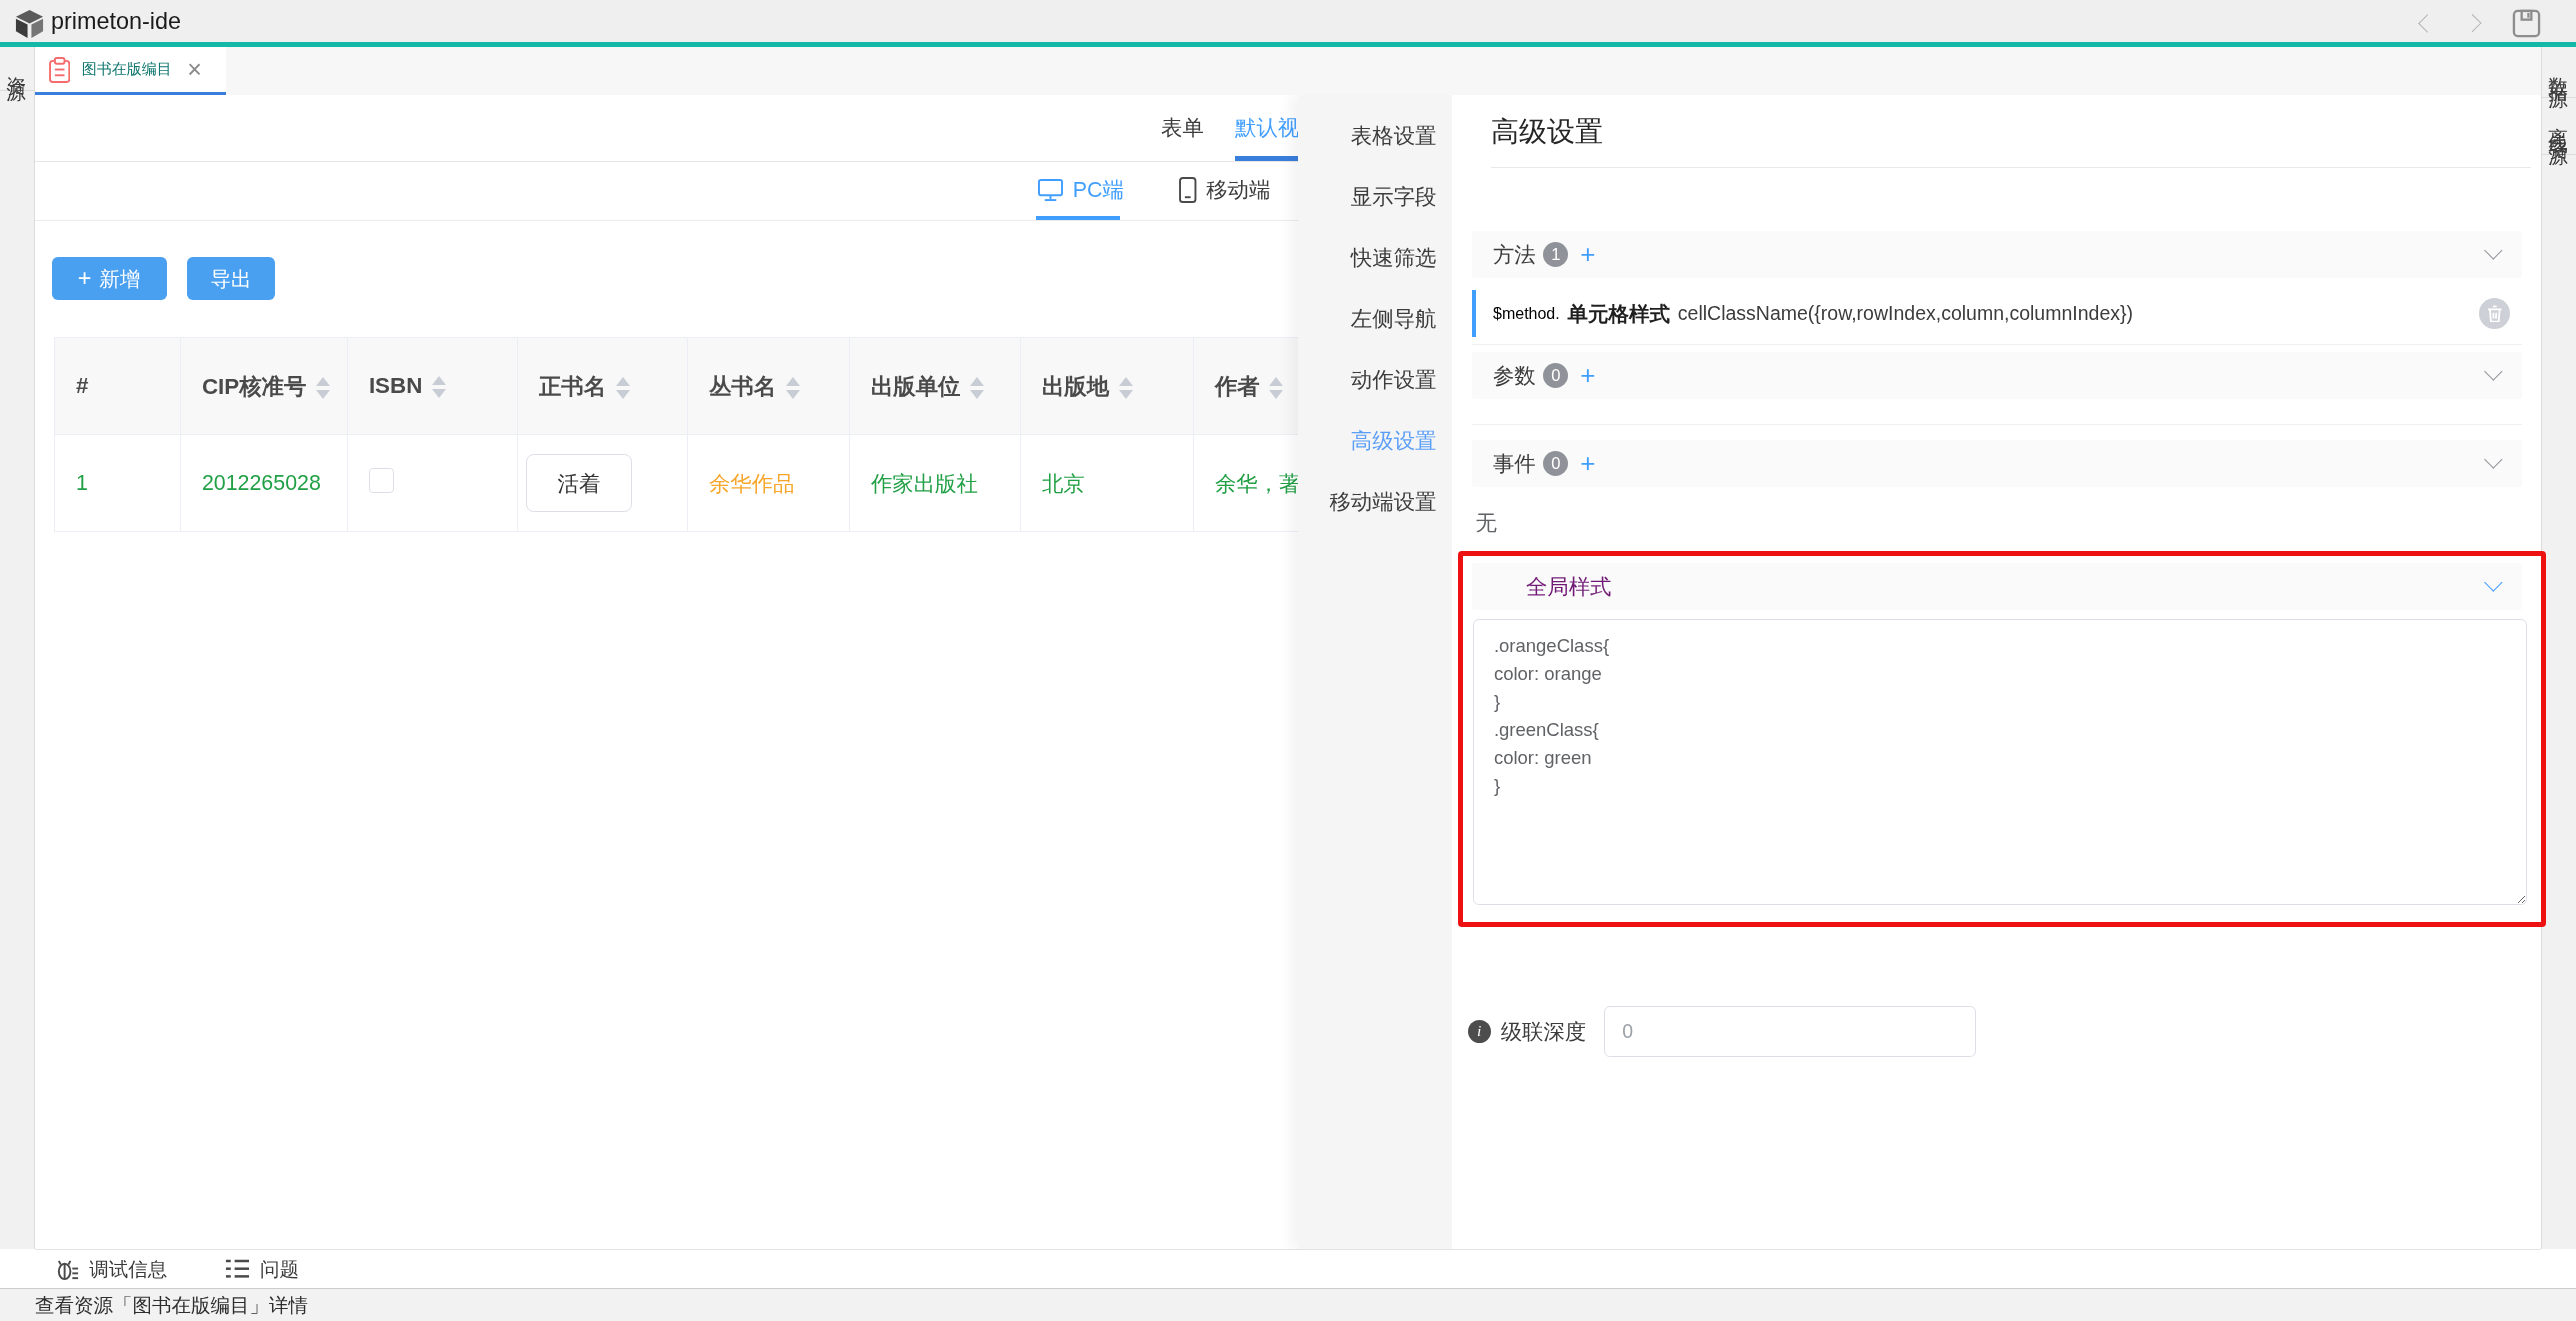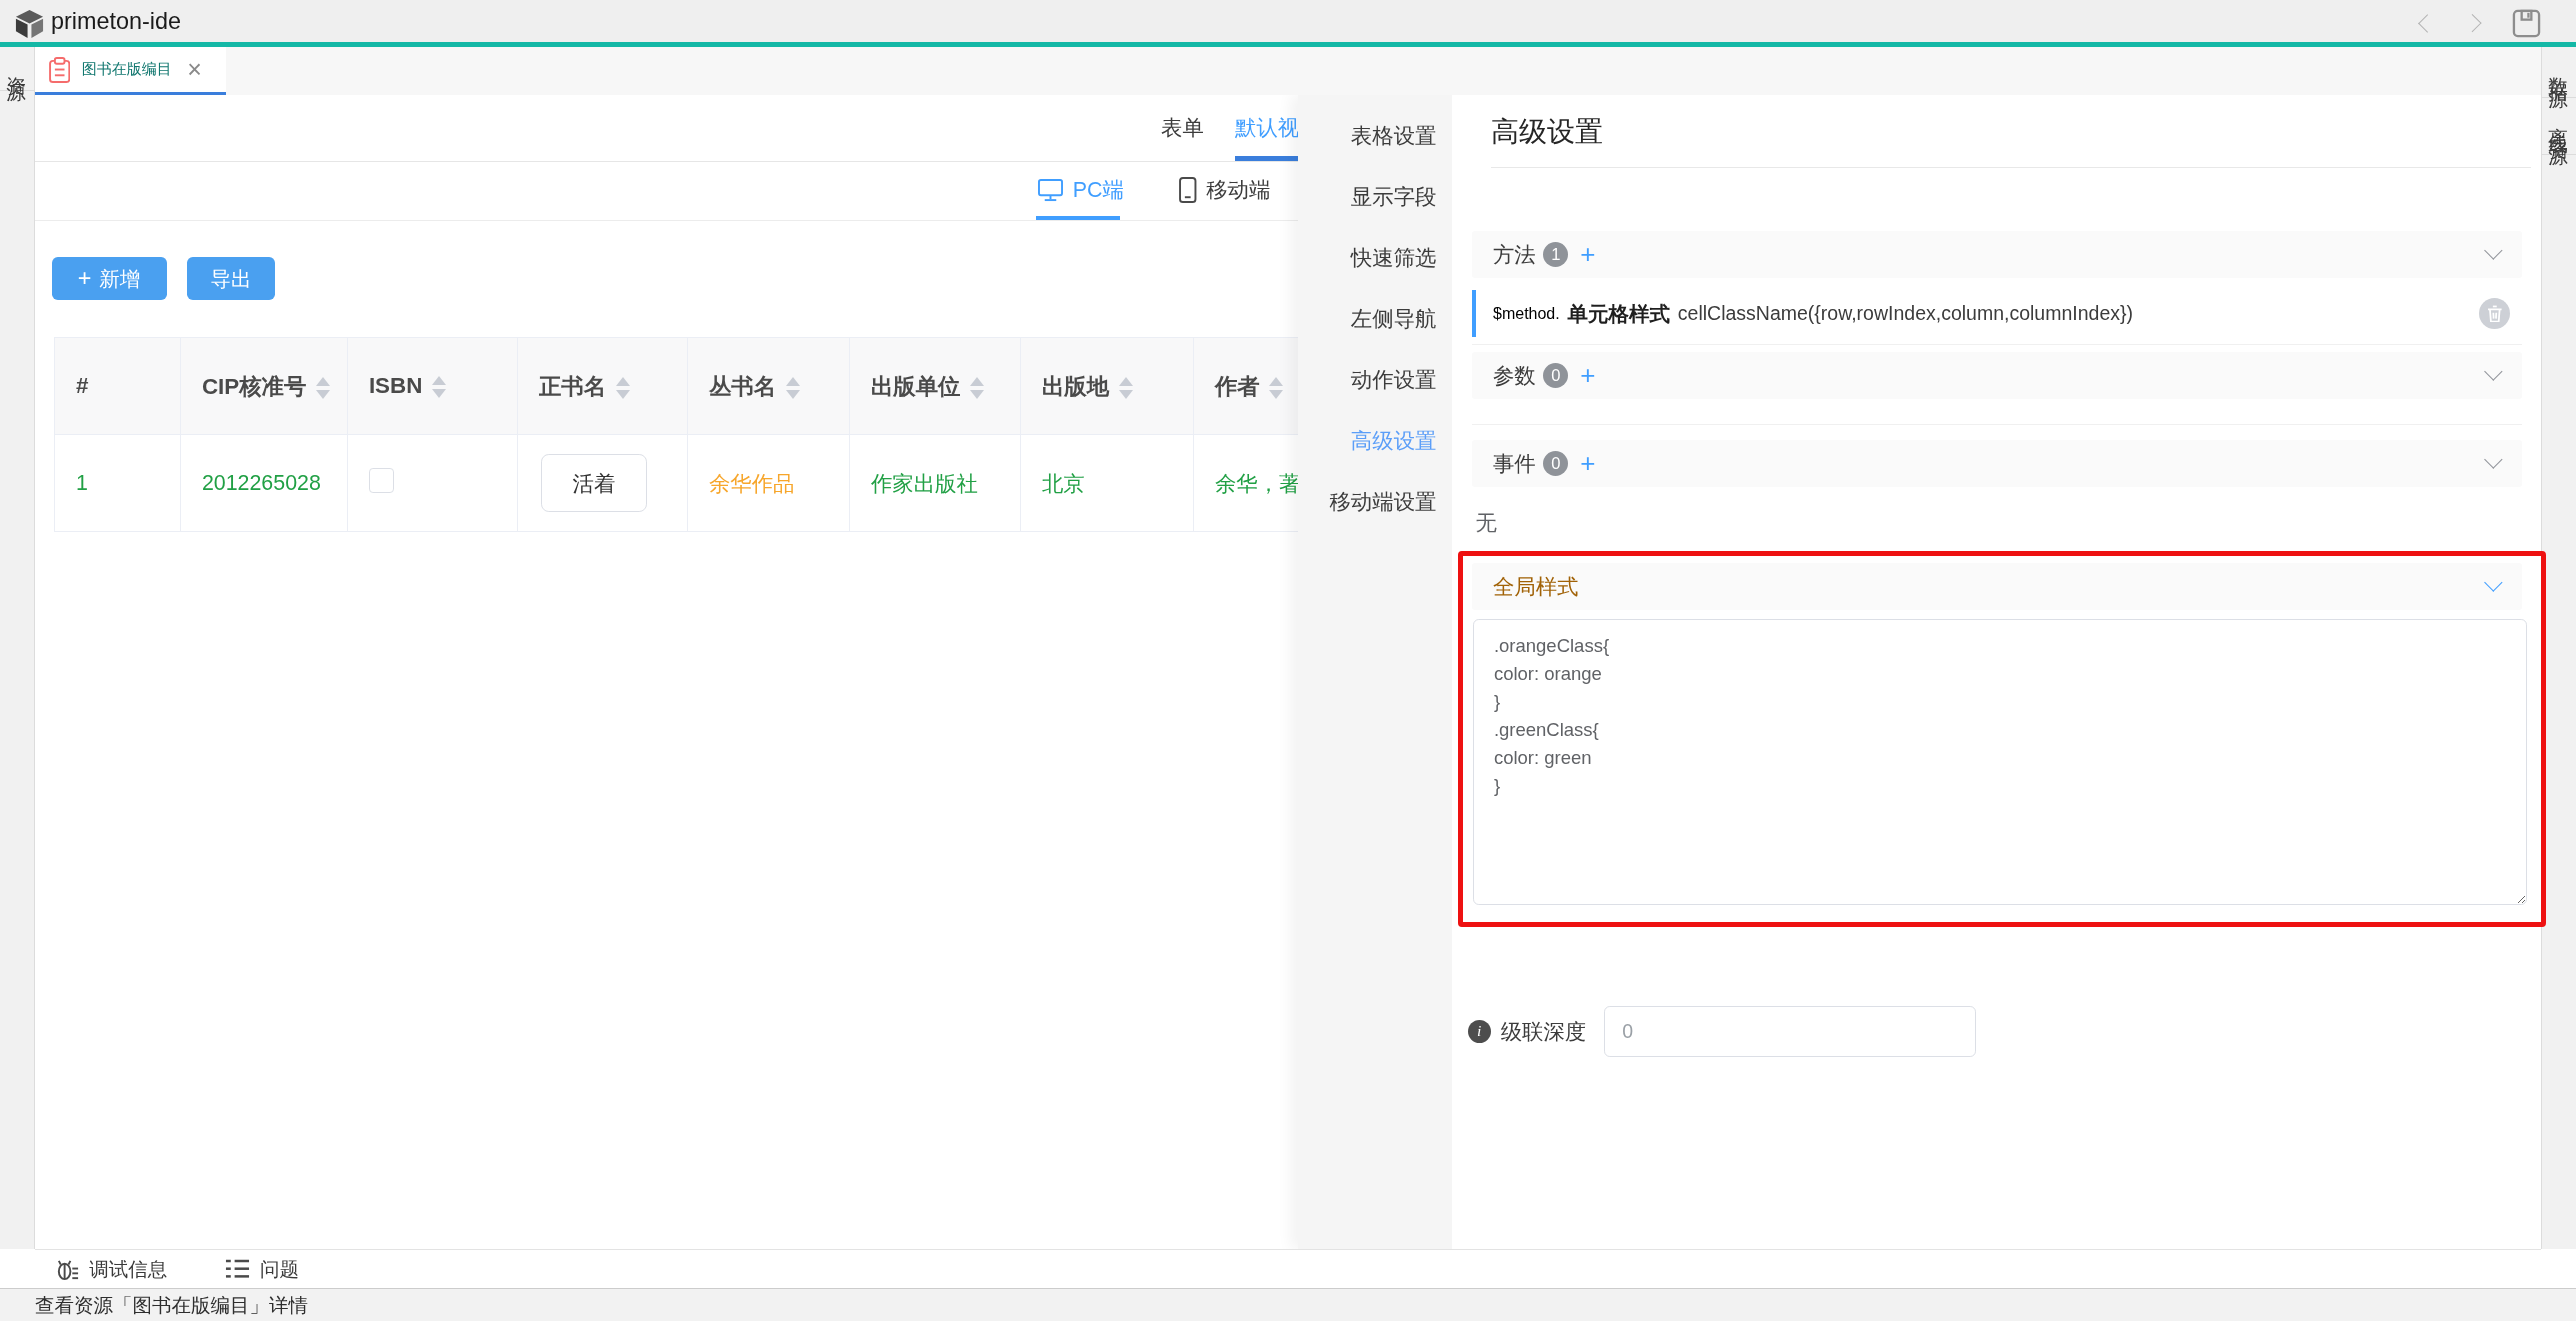--- a/index.html
+++ b/index.html
@@ -73,21 +73,21 @@
     font-size:21.4px; color:#3c3c3c; }
   .menu-item.active { color:#5b9ef8; }
   #panel-content { position:relative; flex:1; background:#fff; }
 
   #panel-title { position:absolute; left:39px; top:17.5px; font-size:28px; color:#262626; font-weight:500; }
   #title-divider { position:absolute; left:39px; right:9.7px; top:72px; height:1px; background:#e8e8e8; }
 
   .sec-bar { position:absolute; left:19.5px; width:1050px; height:47px; background:#fafafa;
     display:flex; align-items:center; padding:0 21.4px; border-radius:2.9px; }
   .sec-label { font-size:21.4px; color:#3c3c3c; }
-  .sec-label.blue { color:#a16207; }
+  .sec-label.blue { color:#701a75;margin-left:33px; }
   .badge { width:25px; height:25px; border-radius:50%; background:#8f9399; color:#fff;
     font-size:16.6px; display:inline-flex; align-items:center; justify-content:center; margin-left:7.8px; }
   .plus { color:#409eff; font-size:26px; margin-left:11.7px; font-weight:400; }
   .chev { margin-left:auto; width:12.7px; height:12.7px; border-right:1.9px solid #909399; border-bottom:1.9px solid #909399;
     transform:rotate(45deg) translate(-2.9px,-2.9px); }
   .chev.blue { border-color:#409eff; }
 
   #method-row { position:absolute; left:19.5px; top:195px; width:1050px; height:47px; border-left:4.9px solid #409eff;
     display:flex; align-items:center; padding-left:17.5px; }
   #method-row .m-prefix { color:#000000; font-size:16px; }
@@ -257,21 +257,21 @@
             </span></th>
       <th><span>作者</span><span class="sort">
               <i class="up"></i>
               <i class="down"></i>
             </span></th>
     </tr>
     <tr>
       <td class="cell-green">1</td>
       <td class="cell-green">2012265028</td>
       <td><span class="checkbox"></span></td>
-      <td style="padding-left:23px;"><span class="title-box">活着</span></td>
+      <td style="padding-left:8px;"><span class="title-box">活着</span></td>
       <td class="cell-orange">余华作品</td>
       <td class="cell-green">作家出版社</td>
       <td class="cell-green">北京</td>
       <td class="cell-green">余华，著</td>
     </tr>
   </tbody>
     </table>
 
   <div id="panel">
     <div id="panel-menu">

